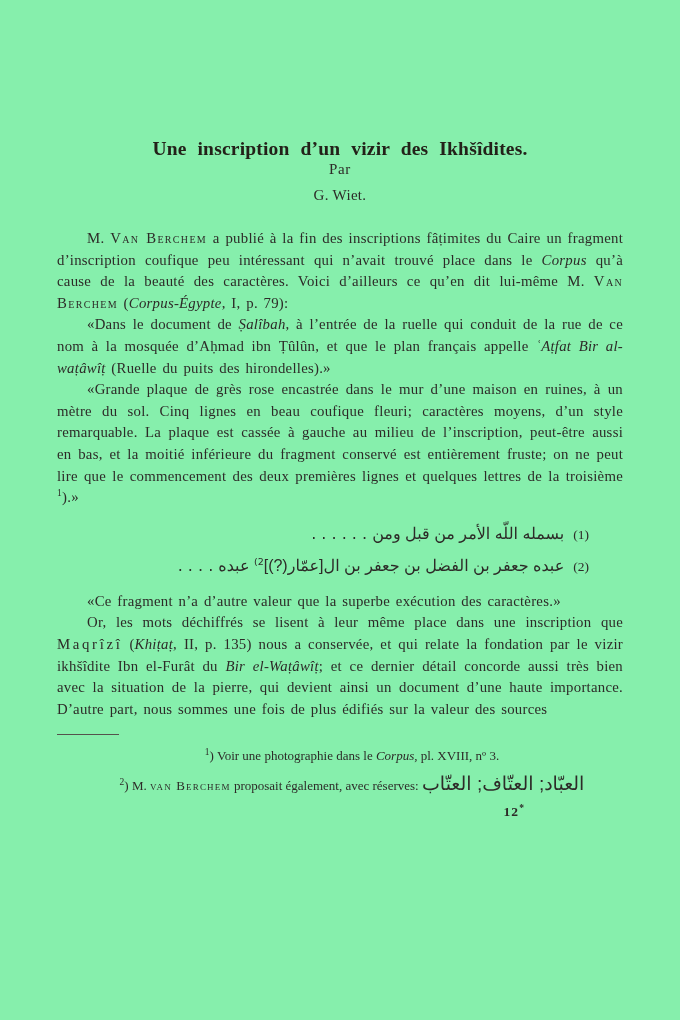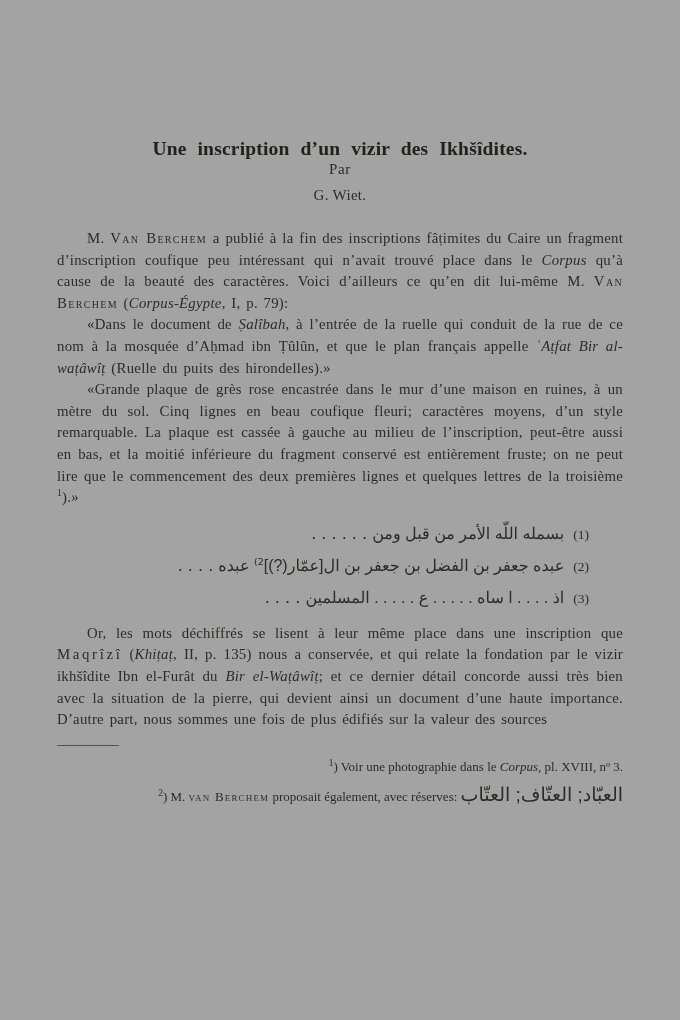--- a/index.html
+++ b/index.html
@@ -1,21 +1,21 @@
 <!DOCTYPE html>
 <html><head>
 <meta charset="utf-8">
 <style>
   html, body { margin:0; padding:0; background:#e9e9e9; }
   .page {
     position: relative;
     width: 680px;
     height: 1020px;
     margin: 0 auto;
-    background: #a3a3a3;
+    background: #86efac;
     color: #2d2b28;
     font-family: "Liberation Serif", serif;
     box-sizing: border-box;
     padding: 138px 57px 0 57px;
     overflow: hidden;
   }
   .title {
     font-size: 19.5px;
     font-weight: 700;
     text-align: center;
@@ -80,21 +80,21 @@
     border: 0;
     border-top: 1.5px solid #55524c;
     width: 62px;
     margin: 14px 0 11px 0;
   }
   .footnote {
     margin: 0 0 9px 0;
     font-size: 13px;
     line-height: 19px;
     text-indent: 24px;
-    text-align: right;
+    text-align: center;
   }
   .footnote .seg-ar { font-size: 19px; }
   .signature {
     text-align: right;
     padding-right: 98px;
     font-size: 13.5px;
     font-weight: 700;
     letter-spacing: 0.08em;
     margin-top: 0;
   }
@@ -109,27 +109,28 @@
 
   <div id="pars-before">
       <p class="par"><span>M. </span><span class="seg-sc">Van Berchem</span><span> a publié à la fin des inscriptions fâṭimites du Caire un fragment d’inscription coufique peu intéressant qui n’avait trouvé place dans le </span><span class="seg-i">Corpus</span><span> qu’à cause de la beauté des caractères. Voici d’ailleurs ce qu’en dit lui-même M. </span><span class="seg-sc">Van Berchem</span><span> (</span><span class="seg-i">Corpus-Égypte</span><span>, I, p. 79):</span></p>
       <p class="par"><span>«Dans le document de </span><span class="seg-i">Ṣalîbah</span><span>, à l’entrée de la ruelle qui conduit de la rue de ce nom à la mosquée d’Aḥmad ibn Ṭûlûn, et que le plan français appelle </span><span class="seg-i">ʿAṭfat Bir al-waṭâwîṭ</span><span> (Ruelle du puits des hirondelles).»</span></p>
       <p class="par"><span>«Grande plaque de grès rose encastrée dans le mur d’une maison en ruines, à un mètre du sol. Cinq lignes en beau coufique fleuri; caractères moyens, d’un style remarquable. La plaque est cassée à gauche au milieu de l’inscription, peut-être aussi en bas, et la moitié inférieure du fragment conservé est entièrement fruste; on ne peut lire que le commencement des deux premières lignes et quelques lettres de la troisième </span><sup>1</sup><span>).»</span></p>
     </div>
 
   <div id="inscription">
       <div class="ar-line" dir="rtl"><span class="ar-num">(1)</span><span class="seg-ar">بسمله اللّه الأمر من قبل ومن</span><span class="seg-dots"> . . . . . .</span></div>
       <div class="ar-line" dir="rtl"><span class="ar-num">(2)</span><span class="seg-ar">عبده جعفر بن الفضل بن جعفر بن ال[عمّار(?)]</span><sup>(2</sup><span class="seg-ar"> عبده</span><span class="seg-dots"> . . . .</span></div>
-      <div class="ar-line" dir="rtl"><span class="ar-num">(3)</span><span class="seg-ar">اذ . . . . ا ساه . . . . . ع . . . . . المسلمين</span><span class="seg-dots"> . . . .</span></div>
     </div>
 
   <div id="pars-after">
+      <p class="par"><span>«Ce fragment n’a d’autre valeur que la superbe exécution des caractères.»</span></p>
       <p class="par"><span>Or, les mots déchiffrés se lisent à leur même place dans une inscription que </span><span class="seg-sp">Maqrîzî</span><span> (</span><span class="seg-i">Khiṭaṭ</span><span>, II, p. 135) nous a conservée, et qui relate la fondation par le vizir ikhšîdite Ibn el-Furât du </span><span class="seg-i">Bir el-Waṭâwîṭ</span><span>; et ce dernier détail concorde aussi très bien avec la situation de la pierre, qui devient ainsi un document d’une haute importance. D’autre part, nous sommes une fois de plus édifiés sur la valeur des sources</span></p>
     </div>
 
   <hr class="fn-rule">
 
   <div id="footnotes-list">
       <p class="footnote"><sup>1</sup><span>) Voir une photographie dans le </span><span class="seg-i">Corpus</span><span>, pl. XVIII, nº 3.</span></p>
       <p class="footnote"><sup>2</sup><span>) M. </span><span class="seg-sc">van Berchem</span><span> proposait également, avec  réserves: </span><span class="seg-ar">العبّاد; العتّاف; العتّاب</span></p>
     </div>
 
+  <div class="signature"><span>12</span><sup>*</sup></div>
 </div>
 
 </body></html>

